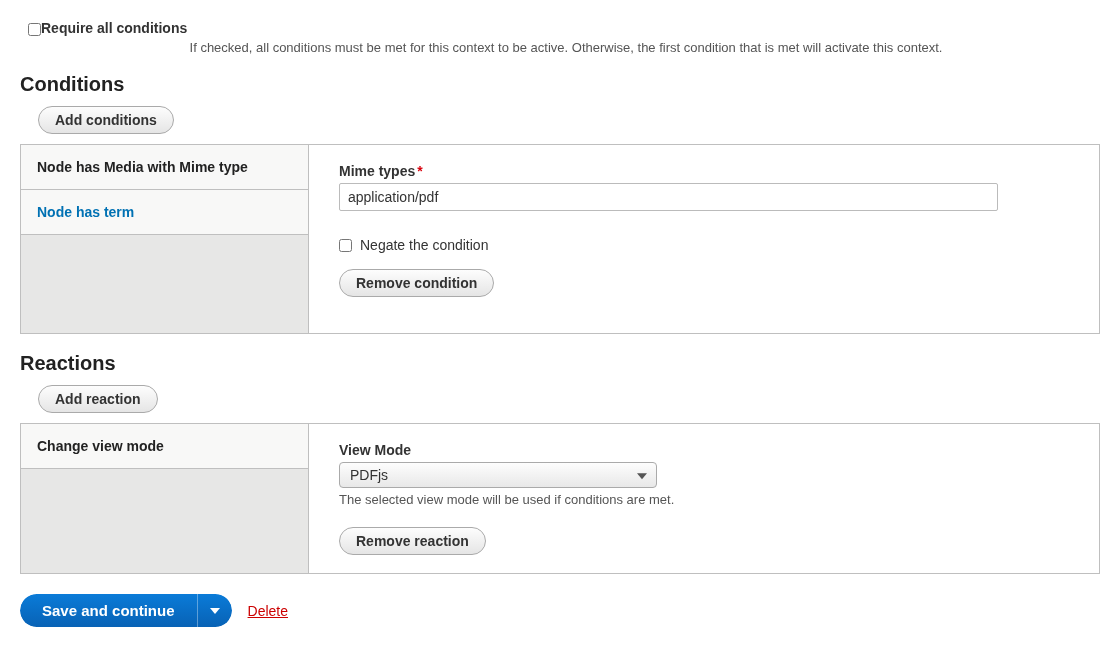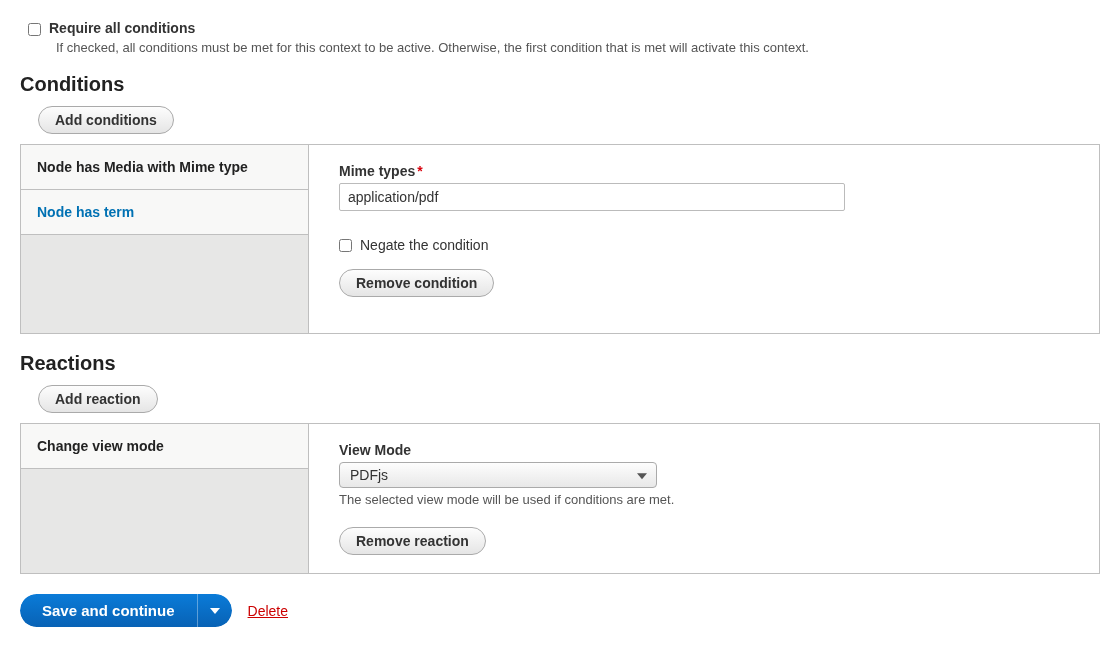--- a/index.html
+++ b/index.html
@@ -4,28 +4,29 @@
   <style>
     * { box-sizing: border-box; margin: 0; padding: 0; }
     body {
       font-family: "Lucida Grande", "Lucida Sans Unicode", Verdana, sans-serif;
       font-size: 13px;
       color: #333;
       background: #fff;
       padding: 20px;
     }
     .form-item { margin-bottom: 8px; }
-    .checkbox-row { display: flex; align-items: start; gap: 8px; padding-left: 8px; }
+    .checkbox-row { display: flex; align-items: start; padding-left: 8px; }
     .checkbox-row input[type="checkbox"] { margin-top: 3px; }
     .checkbox-label { font-weight: bold; font-size: 14px; color: #333; }
     .description {
       color: #555;
       font-size: 13px;
       margin-top: 4px;
-      margin-left: 36px;
+      margin-left: 12px;
+      text-align: center;
     }
     h2.section-title {
       font-size: 20px;
       font-weight: bold;
       margin: 18px 0 10px 0;
       color: #222;
     }
     .btn-grey {
       display: inline-block;
       background: linear-gradient(to bottom, #fdfdfd, #e5e5e5);
@@ -81,21 +82,21 @@
     }
     .field-label {
       font-weight: bold;
       font-size: 14px;
       color: #333;
       display: block;
       margin-bottom: 4px;
     }
     .required-marker { color: #d8000c; margin-left: 2px; }
     .text-input {
-      width: 506px;
+      width: 659px;
       max-width: 100%;
       padding: 5px 8px;
       font-size: 14px;
       border: 1px solid #bbb;
       border-radius: 2px;
       color: #333;
     }
     .help-text {
       color: #555;
       font-size: 13px;

